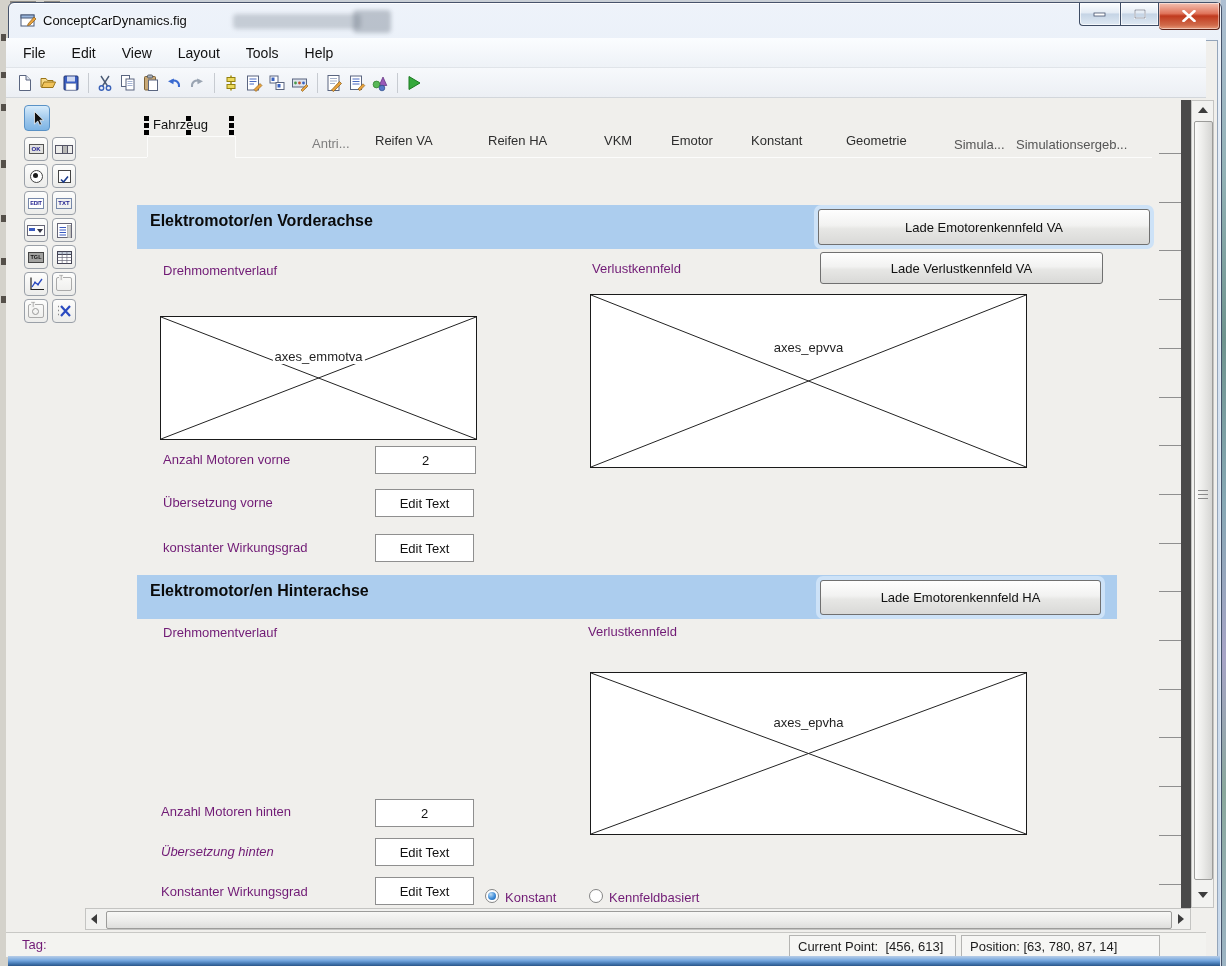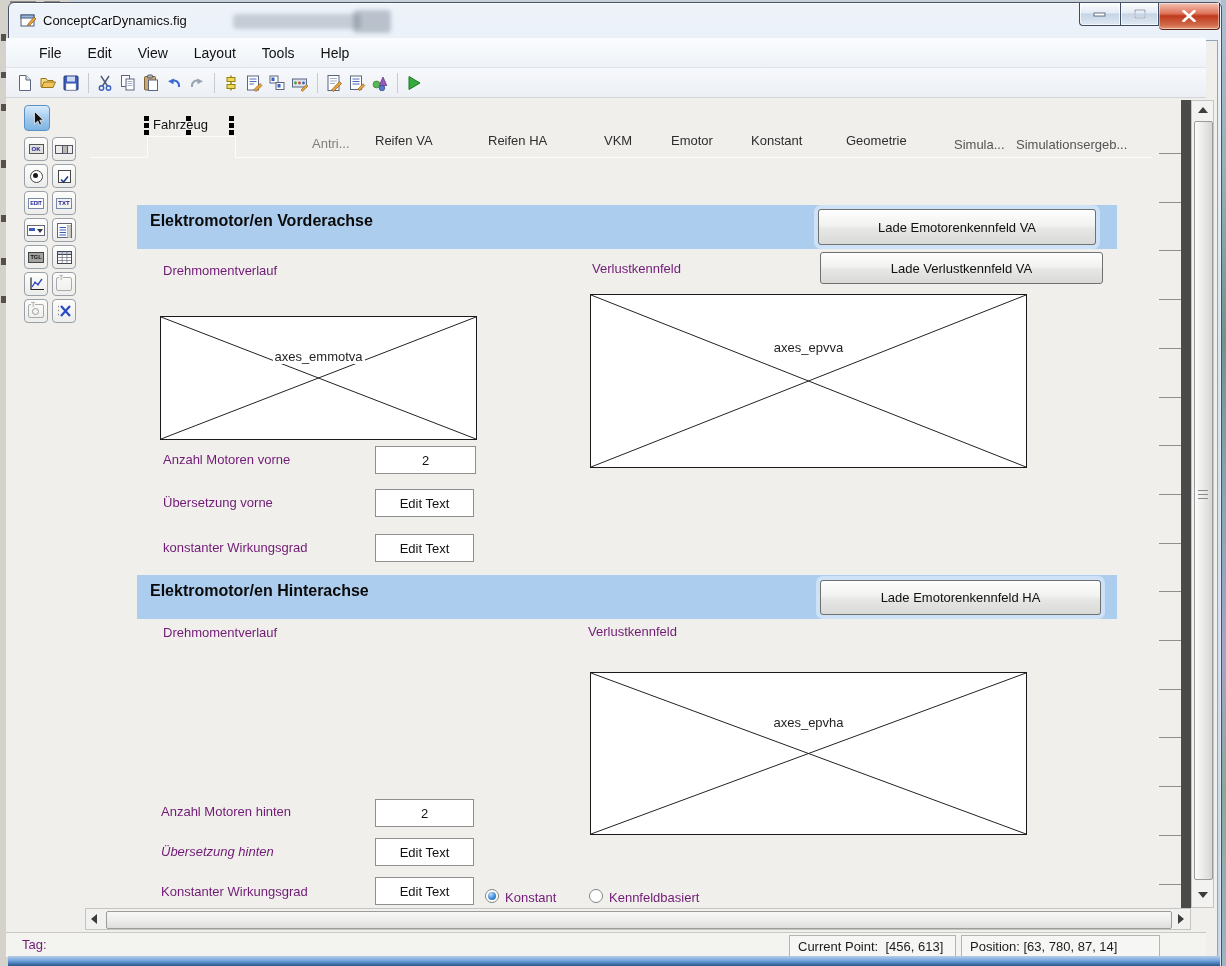--- a/index.html
+++ b/index.html
@@ -24,21 +24,21 @@
   .capbtn.min{width:40px;border-radius:0 0 0 4px;border-right:none;}
   .capbtn.max{width:37px;border-radius:0;}
   .capbtn.close{width:60px;height:26px;border-radius:0 0 4px 4px;border-left:none;border-color:#5c2318;
     background:linear-gradient(180deg,#f3c1b2 0%,#e0755c 40%,#c03a1e 50%,#d06a4a 85%,#e89a7a 100%);
     box-shadow:inset 0 0 0 1px rgba(255,255,255,.45);}
   .capbtn svg{position:absolute;left:50%;top:50%;transform:translate(-50%,-50%);}
   
   .client{position:absolute;left:5px;top:37px;width:1202px;height:921px;border:1px solid #94a5ba;background:#f0efec;}
   .menubar{position:absolute;left:6px;top:38px;width:1200px;height:30px;
     background:linear-gradient(180deg,#fbfdff 0%,#eef2f7 100%);border-bottom:1px solid #e0e4e9;
-    display:flex;align-items:center;padding-left:20px;box-sizing:border-box;}
+    display:flex;align-items:center;padding-left:4px;box-sizing:border-box;}
   .menu-item{font-size:14px;color:#111;padding:4px 13px;cursor:default;}
   .toolbar{position:absolute;left:6px;top:68px;width:1200px;height:30px;
     background:linear-gradient(180deg,#f7f9fc 0%,#eceff4 100%);border-bottom:1px solid #d2d6db;
     display:flex;align-items:center;padding-left:8px;box-sizing:border-box;}
   .tbi{width:22px;height:22px;display:flex;align-items:center;justify-content:center;margin-right:1px;}
   .tbsep{width:1px;height:20px;background:#c7cbd1;margin:0 5px;}
   
   .layout{position:absolute;left:6px;top:98px;width:1200px;height:834px;background:#f0efec;}
   
   .pal-btn{position:absolute;width:24px;height:24px;border:1px solid #9aa0a8;border-radius:4px;
@@ -375,21 +375,21 @@
       <div class="handle" style="left: 229px; top: 116px;"></div>
       <div class="handle" style="left: 144px; top: 123px;"></div>
       <div class="handle" style="left: 229px; top: 123px;"></div>
       <div class="handle" style="left: 144px; top: 130px;"></div>
       <div class="handle" style="left: 186px; top: 130px;"></div>
       <div class="handle" style="left: 229px; top: 130px;"></div>
     </div>
 
   <div class="band" style="left:137px;top:205px;width:980px;height:44px;"></div>
   <span class="band-title" style="left:150px;top:212px;">Elektromotor/en Vorderachse</span>
-  <div class="pushbtn halo" style="left:818px;top:209px;width:278px;height:36px;">Lade Emotorenkennfeld VA</div>
+  <div class="pushbtn halo" style="left:818px;top:209px;width:332px;height:36px;">Lade Emotorenkennfeld VA</div>
   <div class="pushbtn" style="left:820px;top:252px;width:283px;height:32px;">Lade Verlustkennfeld VA</div>
 
   <span class="lbl" style="left:163px;top:263px;">Drehmomentverlauf</span>
   <span class="lbl" style="left:592px;top:261px;">Verlustkennfeld</span>
 
   <div class="axes" style="left:160px;top:296px;width:317px;height:124px;margin-top:20px;">
     <svg>
         <line x1="0" y1="0" x2="100%" y2="100%" stroke="#222" stroke-width="1"></line>
         <line x1="0" y1="100%" x2="100%" y2="0" stroke="#222" stroke-width="1"></line>
       </svg>

